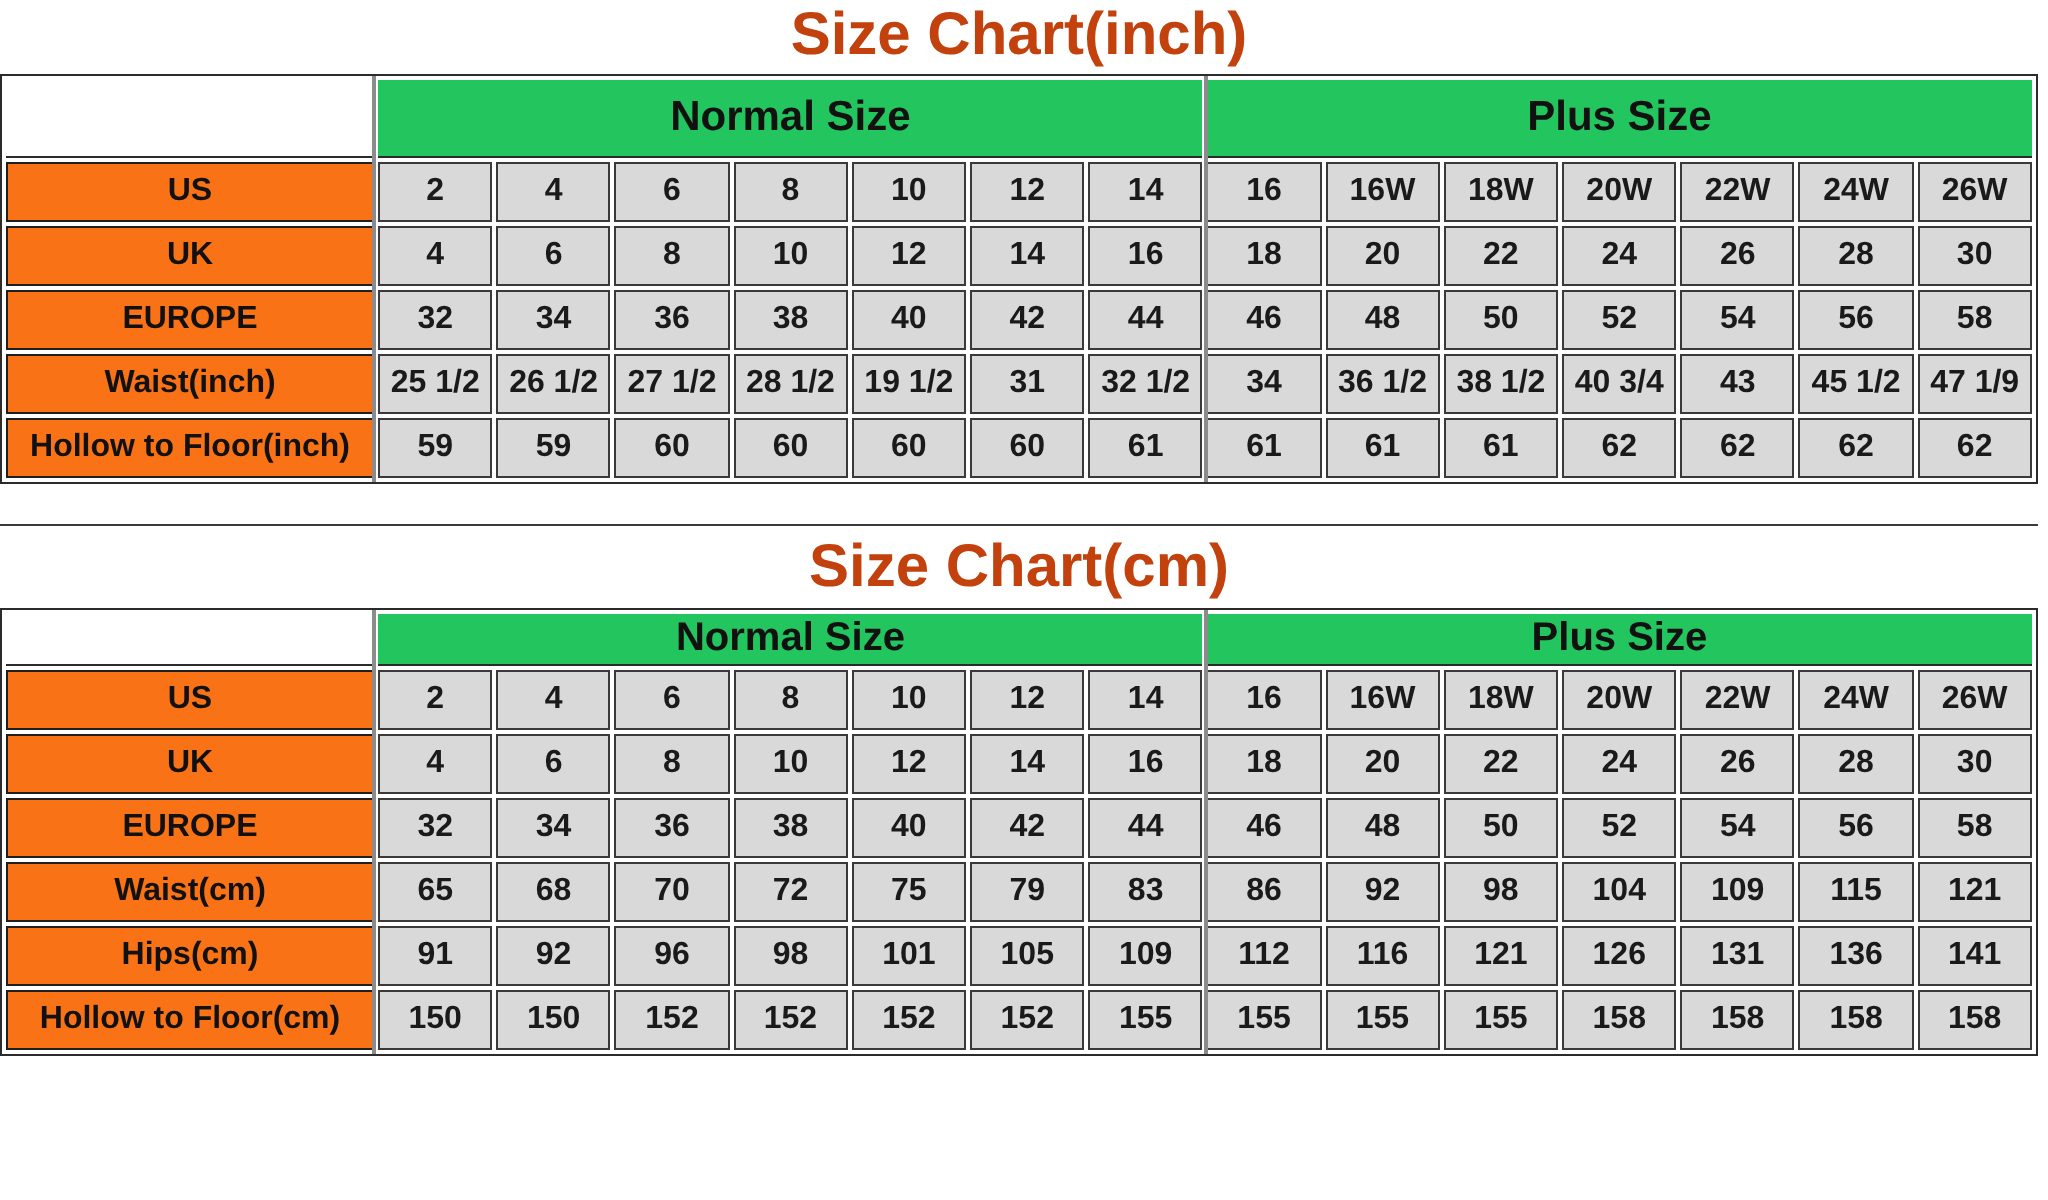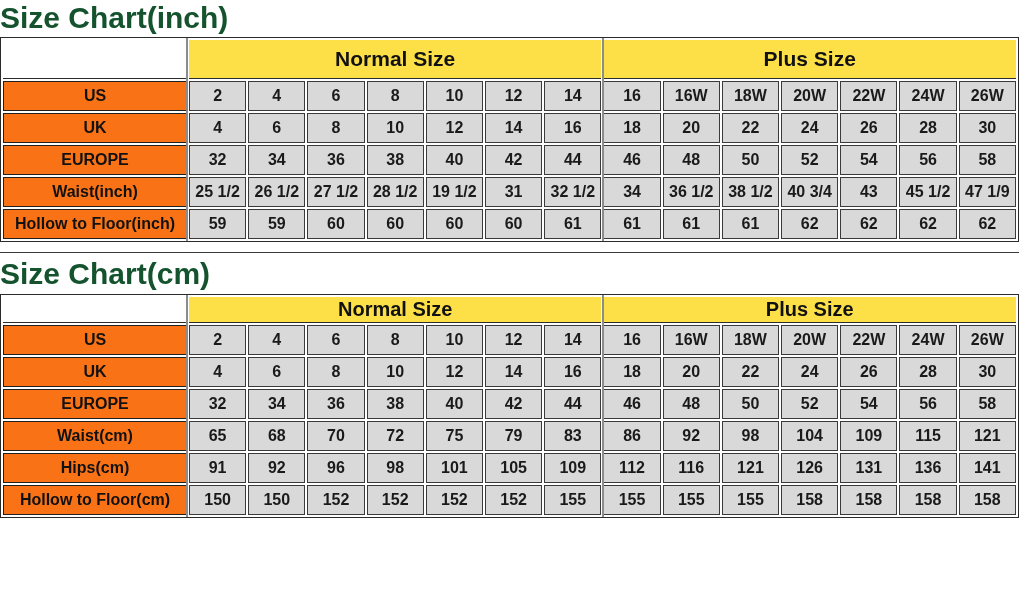--- a/index.html
+++ b/index.html
@@ -9,52 +9,53 @@
     width: 1024px;
     height: 600px;
     overflow: hidden;
     font-family: "Liberation Sans", "DejaVu Sans", sans-serif;
   }
   .page {
     width: 1019px;
   }
   .chart-title {
     width: 100%;
+    text-align: center;
     font-weight: 700;
     font-size: 30px;
     letter-spacing: 0px;
-    color: #14532d;
+    color: #c2410c;
     height: 37px;
     line-height: 36px;
   }
   .chart.cm .chart-title {
     height: 41px;
     line-height: 42px;
     border-top: 1px solid #3a3a3a;
-    margin-top: 10px;
+    margin-top: 20px;
   }
   .twrap {
     position: relative;
     border: 1px solid #2b2b2b;
   }
   table.size-table {
     width: 100%;
     table-layout: fixed;
     border-collapse: separate;
     border-spacing: 2px;
   }
   col.col-label { width: 184px; }
   td.corner {
     background: #ffffff;
     border: none;
     border-bottom: 1px solid #2b2b2b;
     height: 36px;
   }
   td.group {
-    background: #fde047;
+    background: #22c55e;
     border: none;
     border-bottom: 1px solid #2b2b2b;
     height: 36px;
     text-align: center;
     vertical-align: middle;
     font-size: 21px;
     font-weight: 700;
     color: #111111;
     margin-top: 12px;
   }

